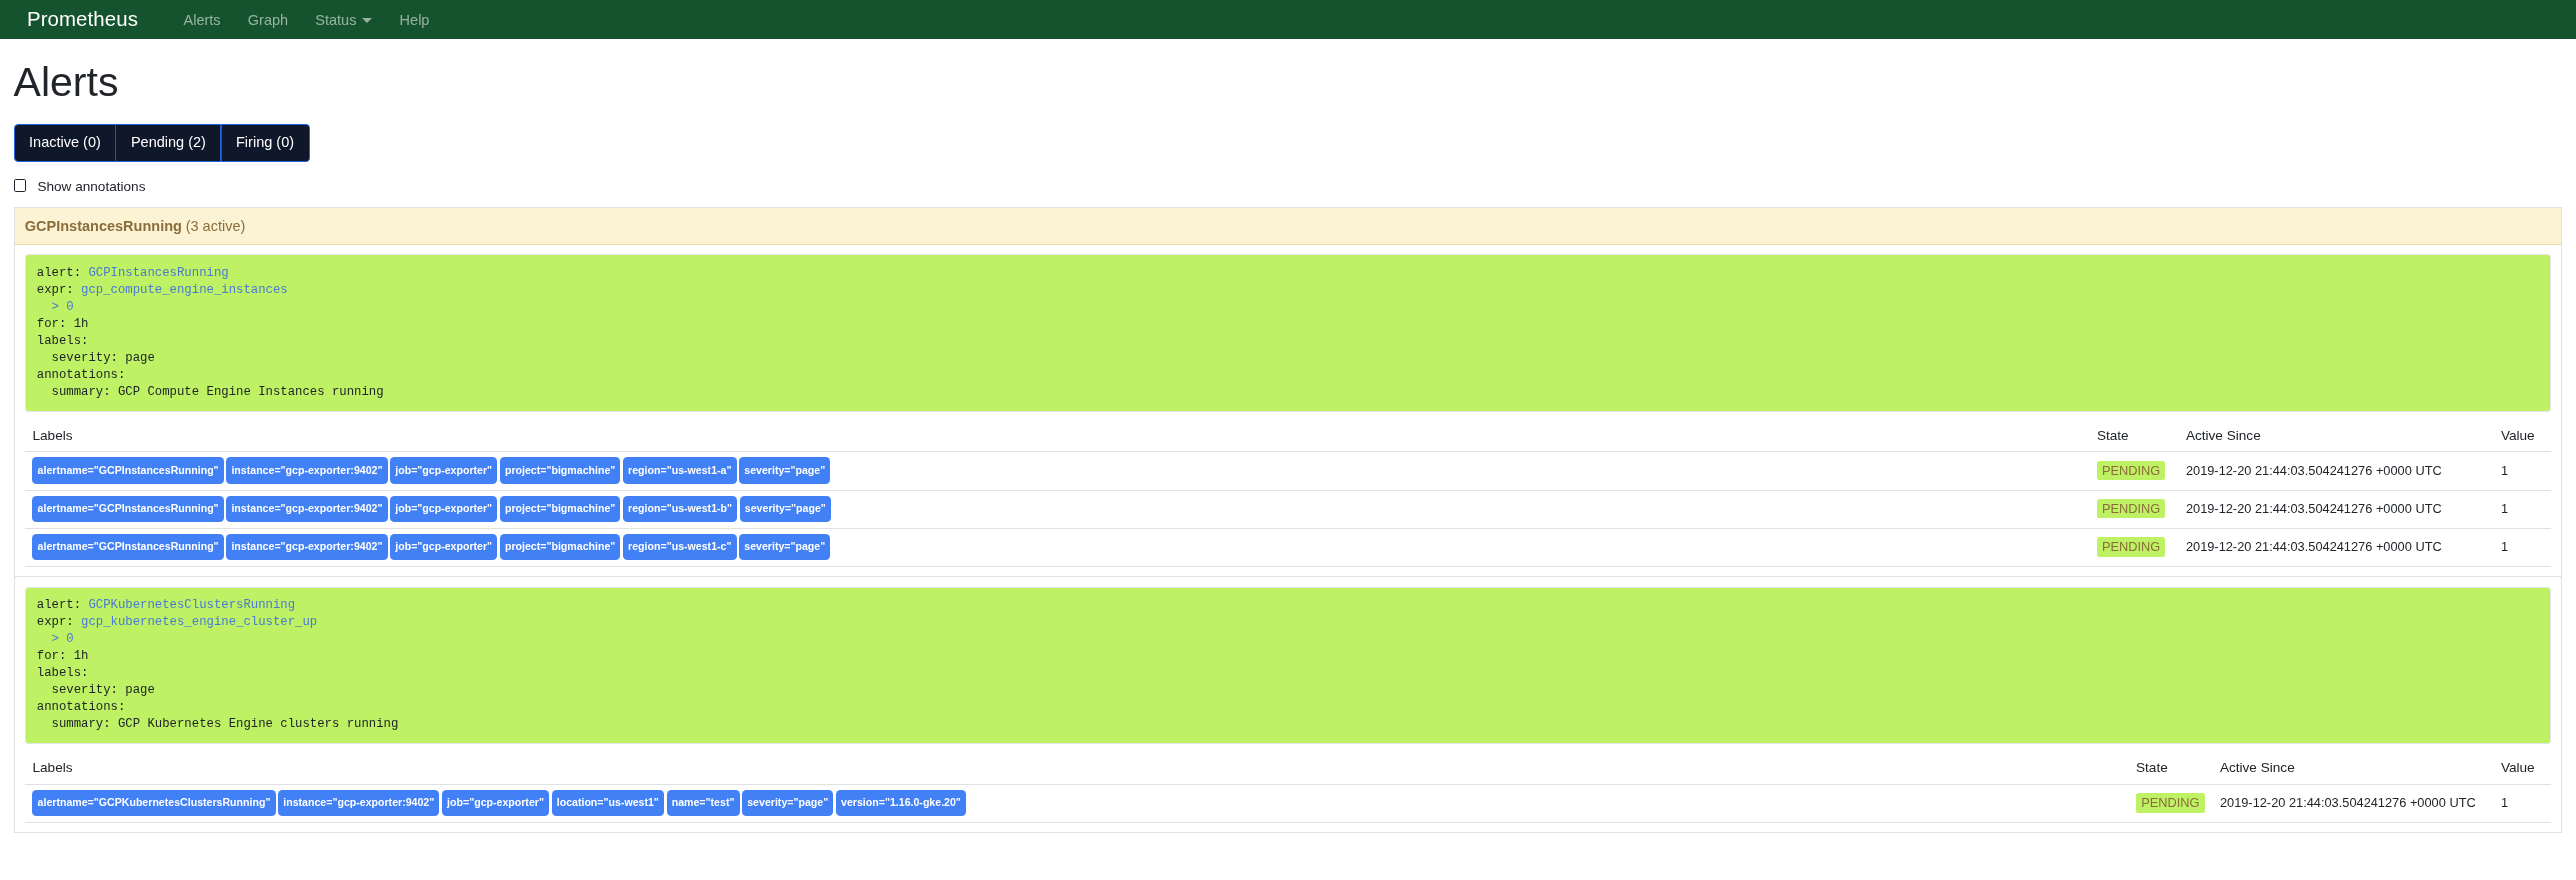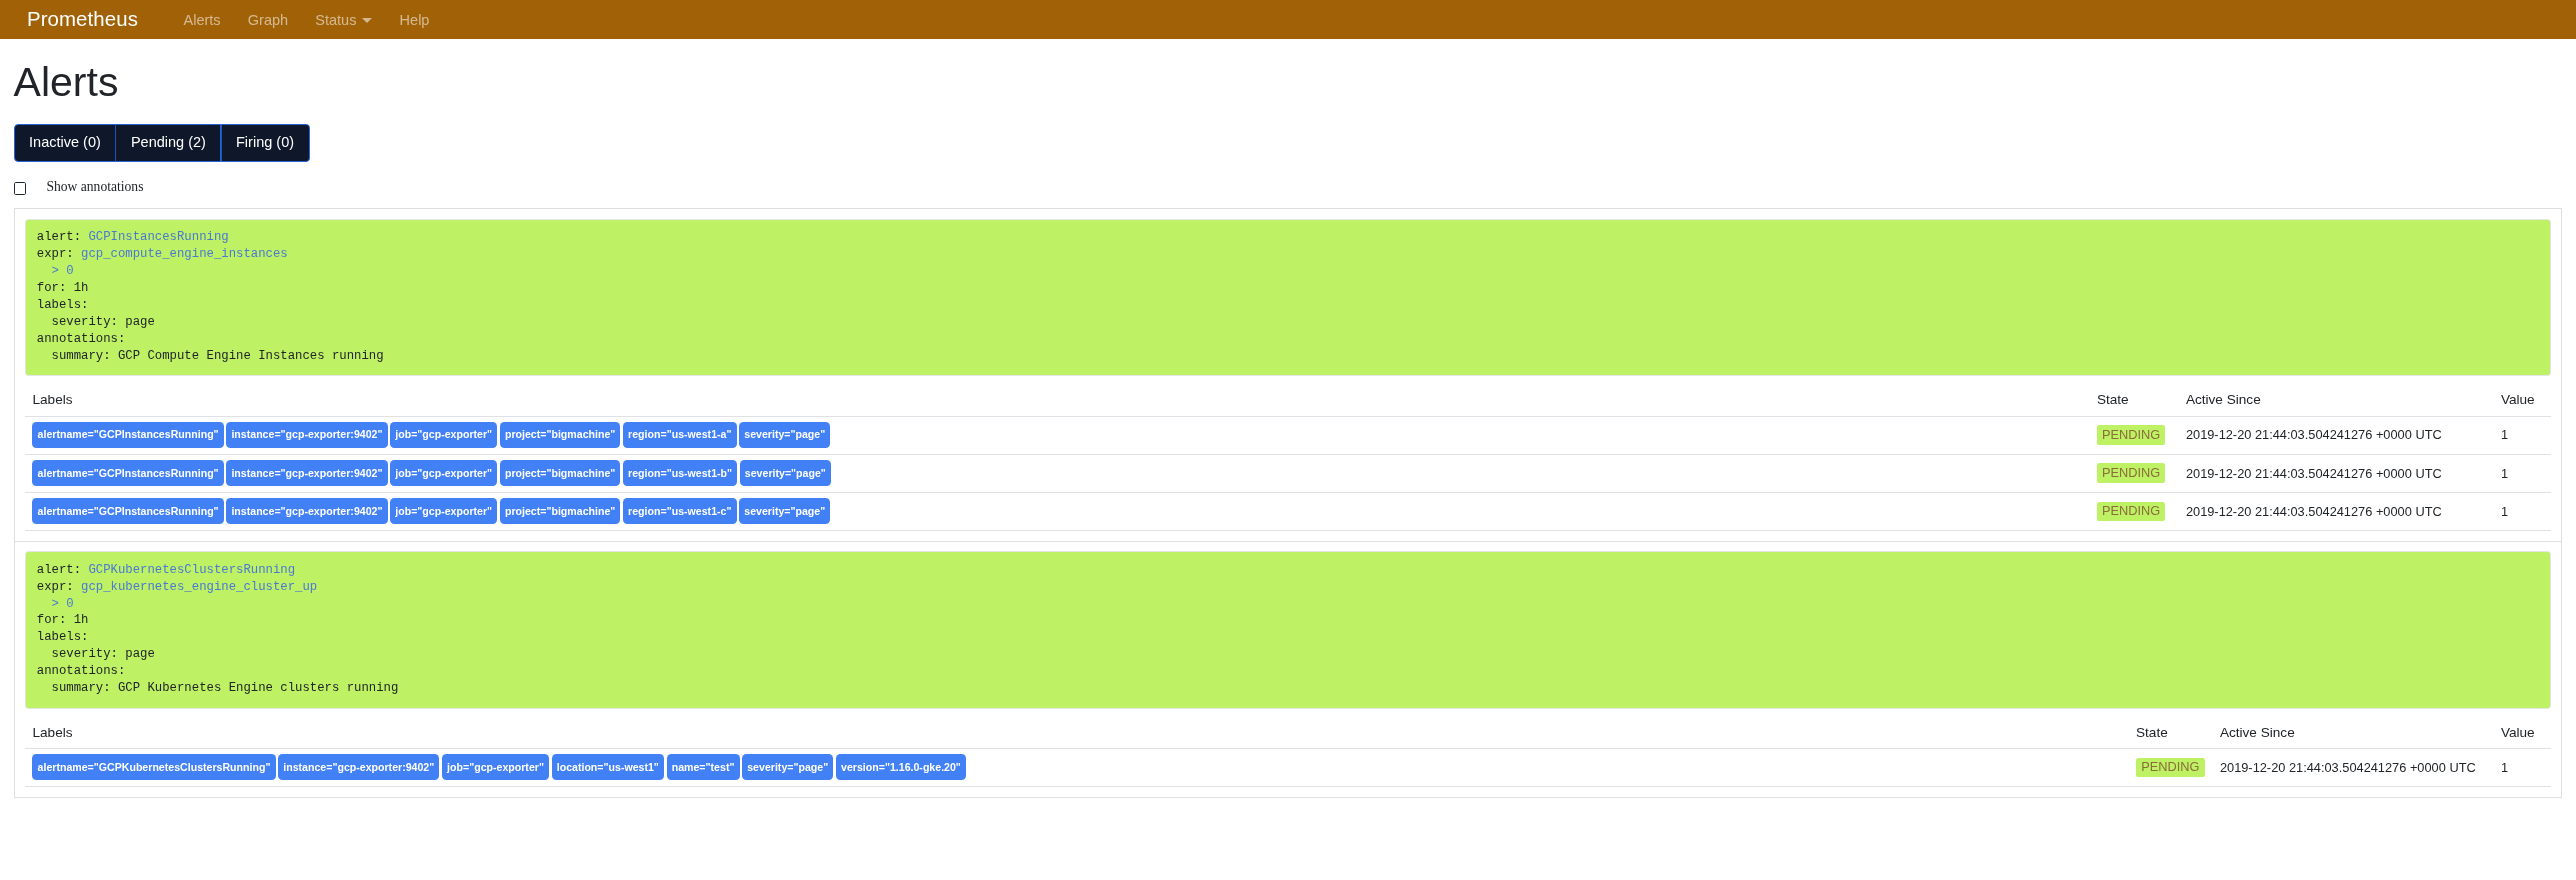--- a/index.html
+++ b/index.html
@@ -8,21 +8,21 @@
     width: 2576px; height: 880px;
     background: #ffffff;
     font-family: "Liberation Sans", sans-serif;
     color: #212529;
     overflow: hidden;
   }
 
   
   .navbar {
     height: 39px;
-    background: #a16207;
+    background: #14532d;
     display: flex;
     align-items: center;
     padding: 0 27px;
   }
   .brand {
     color: #ffffff;
     font-size: 20.4px;
     font-weight: 400;
     margin-right: 32px;
     letter-spacing: 0.1px;
@@ -73,24 +73,23 @@
     font-family: "Liberation Sans", sans-serif;
     white-space: nowrap;
   }
   .btn + .btn { border-left: 0.9px solid #1d55bd; margin-left: -0.9px; }
   .btn:first-child { border-radius: 4.3px 0 0 4.3px; }
   .btn:last-child { border-radius: 0 4.3px 4.3px 0; }
 
   
   .annot-row {
     display: flex;
-    align-items: flex-end;
-    gap: 20px;
+    align-items: flex-start;
+    gap: 11px;
     margin-bottom: 13.6px;
-    font-family: Liberation Serif, serif;
   }
   .cbox {
     width: 12.8px; height: 12.8px;
     border: 1.7px solid #1c2530;
     border-radius: 1.7px;
     background: #fff;
     display: inline-block;
     cursor: pointer;
     flex: none;
   }
@@ -230,20 +229,24 @@
   </div>
 
   <div class="annot-row">
     <span class="cbox"></span>
     <span class="annot-label">Show annotations</span>
   </div>
 
 
   
   <div class="alert-card">
+    <div class="alert-head">
+      <span class="alert-name">GCPInstancesRunning</span>
+      <span class="alert-count">(3 active)</span>
+    </div>
     <div class="alert-body">
       <pre class="yaml"><span>alert: </span><span class="v">GCPInstancesRunning</span>
 <span>expr: </span><span class="v">gcp_compute_engine_instances</span>
 <span>  </span><span class="v">&gt; 0</span>
 <span>for: 1h</span>
 <span>labels:</span>
 <span>  severity: page</span>
 <span>annotations:</span>
 <span>  summary: GCP Compute Engine Instances running</span></pre>
 

